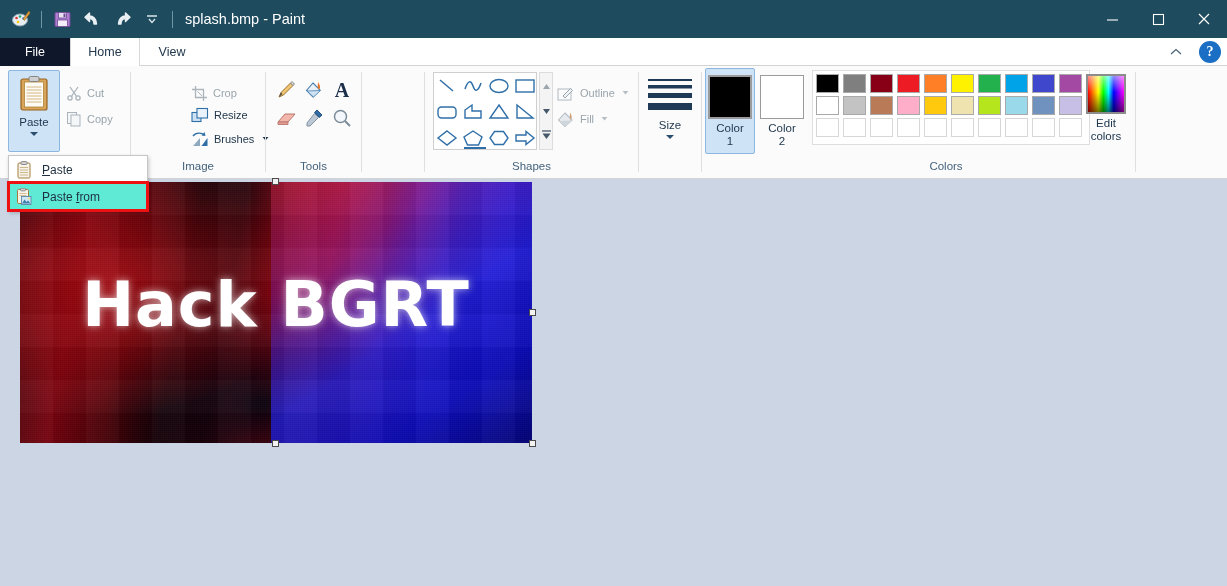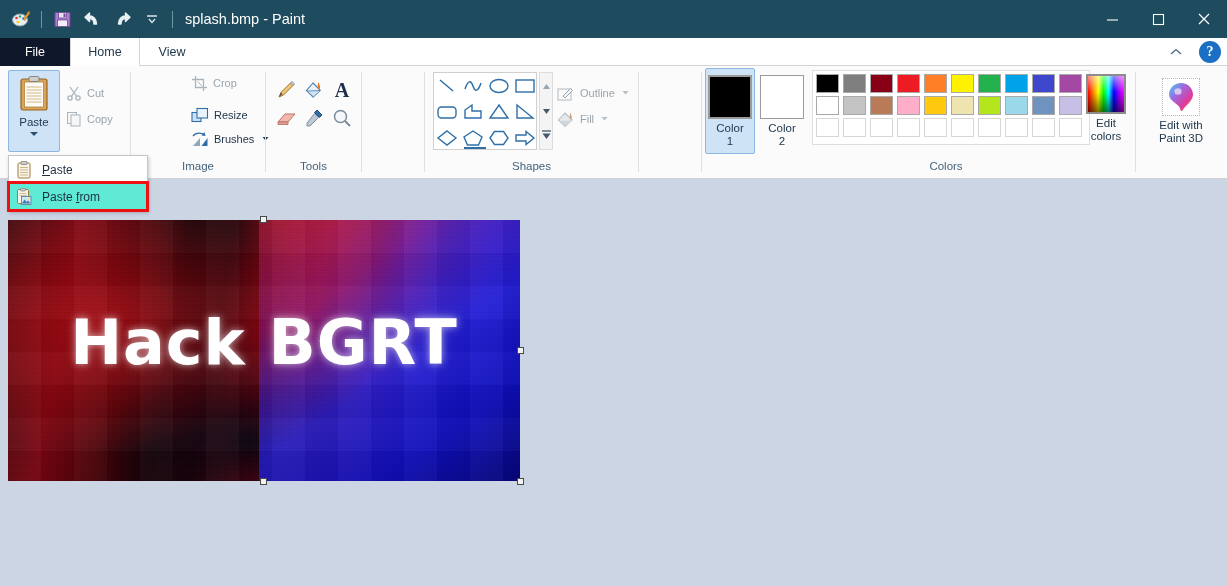--- a/index.html
+++ b/index.html
@@ -106,21 +106,21 @@
   }
   .pm-item { height: 27px; display: flex; align-items: center; padding-left: 7px; gap: 10px; font-size: 12px; color: #1f2f3f; }
   .pm-item.highlight { outline: 3px solid #ee1111; outline-offset: -1px; background: #5eead4; }
   .pm-item u { text-decoration: underline; }
 
   
   .workarea {
     position: absolute; left: 0; top: 179px; width: 1227px; height: 407px;
     background: #ccd5e4;
   }
-  .canvas-wrap { position: absolute; left: 8px; top: 3px; width: 512px; height: 261px; margin-top: 38px; }
+  .canvas-wrap { position: absolute; left: 20px; top: 3px; width: 512px; height: 261px; }
   .canvas-img { position: absolute; left: 0; top: 0; width: 512px; height: 261px; overflow: hidden; }
   .grad-base {
     position: absolute; inset: 0;
     background:
       radial-gradient(ellipse 55% 70% at 18% 40%, rgba(170,10,18,.95), rgba(40,2,5,.0) 70%),
       radial-gradient(ellipse 42% 60% at 47% 85%, rgba(8,2,14,1), rgba(8,2,14,0) 72%),
       linear-gradient(100deg,
         #3a0408 0%, #7c0410 13%, #4d0208 23%, #1a0206 33%,
         #2a0208 41%, #8d0512 50%, #c4111f 58%,
         #a01243 66%, #7a1b8e 72%, #3420c8 80%, #1414e0 88%, #0a0aa8 100%);
@@ -265,21 +265,21 @@
           <span>Copy</span>
         </div>
       </div>
       <div class="rgroup-label">Paste</div>
     </div>
     <div class="rsep" style="left:130px;"></div>
 
     <div class="rgroup" style="left:131px; width:134px;">
       <div class="rgroup-body">
 
-        <div class="smallbtn" style="left:60px; top:6px;align-items:center;">
+        <div class="smallbtn" style="left:60px; top:16px;align-items:center;">
           <svg width="17" height="17" viewBox="0 0 17 17">
             <path d="M4.5 1 V12.5 H16 M1 4.5 H12.5 V16" fill="none" stroke="#aab4bc" stroke-width="1.3"></path>
             <path d="M6.5 6.5 L11 11" stroke="#aab4bc" stroke-width="1"></path>
           </svg>
           <span>Crop</span>
         </div>
         <div class="smallbtn enabled" style="left:60px; top:38px;">
           <svg width="18" height="17" viewBox="0 0 18 17">
             <rect x="1" y="5.5" width="9" height="9" fill="#cfe2f3" stroke="#2f6fa8" stroke-width="1.1"></rect>
             <rect x="6" y="1.5" width="10.5" height="9.5" fill="#eaf3fb" stroke="#2f6fa8" stroke-width="1.1"></rect>
@@ -460,20 +460,35 @@
             <svg width="9" height="9" viewBox="0 0 9 9">
                 <path d="M1.5 3 L4.5 6.5 L7.5 3" fill="#b6bfc6"></path>
               </svg>
           </span>
         </div>
       </div>
       <div class="rgroup-label">Shapes</div>
     </div>
     <div class="rsep" style="left:638px;"></div>
 
+    <div class="rgroup" style="left:639px; width:62px;">
+      <div class="rgroup-body">
+        <div class="bigbtn" style="left:4px; top:6px; width:54px;">
+          <svg width="48" height="40" viewBox="0 0 48 40">
+            <rect x="2" y="3" width="44" height="2" fill="#1f3a56"></rect>
+            <rect x="2" y="9" width="44" height="3.5" fill="#1f3a56"></rect>
+            <rect x="2" y="17" width="44" height="5" fill="#1f3a56"></rect>
+            <rect x="2" y="27" width="44" height="7" fill="#1f3a56"></rect>
+          </svg>
+          <div class="lbl">Size</div>
+          <div class="caret-dn"></div>
+        </div>
+      </div>
+      <div class="rgroup-label"></div>
+    </div>
     <div class="rsep" style="left:701px;"></div>
 
     <div class="rgroup" style="left:702px; width:433px;">
       <div class="rgroup-body">
         <div class="bigbtn sel" style="left:3px; top:2px; width:50px; height:86px;">
           <div style="width:44px;height:44px;border:2px solid #9b9b9b;background:#000000;margin-top:2px;"></div>
           <div class="lbl">Color</div>
           <div class="lbl" style="margin-top:0">1</div>
         </div>
         <div class="bigbtn" style="left:55px; top:2px; width:50px; height:86px;">
@@ -524,43 +539,20 @@
             <div style="position:absolute;inset:0;background:linear-gradient(to bottom,rgba(255,255,255,.55),rgba(255,255,255,0) 45%,rgba(0,0,0,.55));"></div>
           </div>
           <div class="lbl">Edit</div>
           <div class="lbl" style="margin-top:0">colors</div>
         </div>
       </div>
       <div class="rgroup-label" style="right:55px;left:110px;">Colors</div>
     </div>
     <div class="rsep" style="left:1135px;"></div>
 
-    <div class="rgroup" style="left:1136px; width:91px;">
-      <div class="rgroup-body">
-        <div class="bigbtn" style="left:8px; top:8px; width:74px; height:80px;">
-          <div style="width:38px;height:38px;border:1px dotted #b9b9b9;display:flex;align-items:center;justify-content:center;background:#fff;">
-            <svg width="28" height="30" viewBox="0 0 28 30">
-              <defs>
-                <linearGradient id="p3d" x1="0" y1="0" x2="1" y2="1">
-                  <stop offset="0%" stop-color="#42d4f4"></stop>
-                  <stop offset="35%" stop-color="#9b6ce0"></stop>
-                  <stop offset="70%" stop-color="#e0399b"></stop>
-                  <stop offset="100%" stop-color="#f5a623"></stop>
-                </linearGradient>
-              </defs>
-              <path d="M14 1 C21 1 26 6.5 26 12.5 C26 19 19 23 15.5 28.5 C15 29.3 13.5 29 13.5 28 C13.5 22 2 20 2 12.5 C2 6.5 7 1 14 1 Z" fill="url(#p3d)"></path>
-              <ellipse cx="11" cy="9.5" rx="3.6" ry="3.2" fill="#ffffff" opacity=".6"></ellipse>
-            </svg>
-          </div>
-          <div class="lbl">Edit with</div>
-          <div class="lbl" style="margin-top:0">Paint 3D</div>
-        </div>
-      </div>
-      <div class="rgroup-label"></div>
-    </div>
   </div>
 
   <div class="workarea">
     <div class="canvas-wrap">
       <div class="canvas-img">
         <div class="grad-base"></div>
         <div class="grad-blue"></div>
         <div class="grad-checks"></div>
         <div class="grad-noise"></div>
         <div class="canvas-text">Hack BGRT</div>

